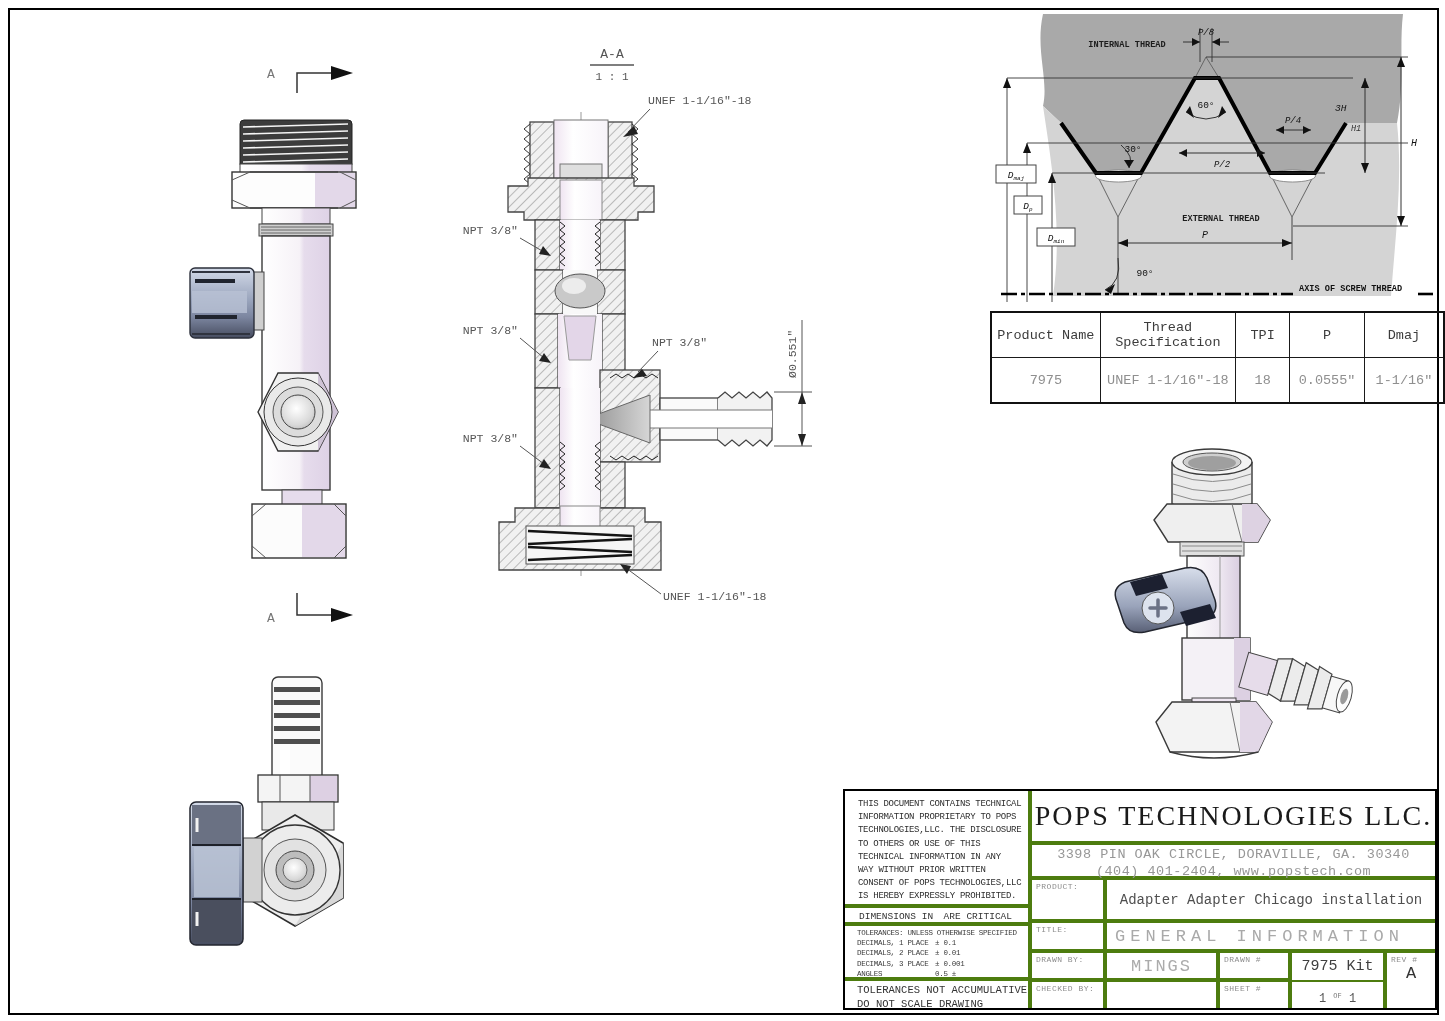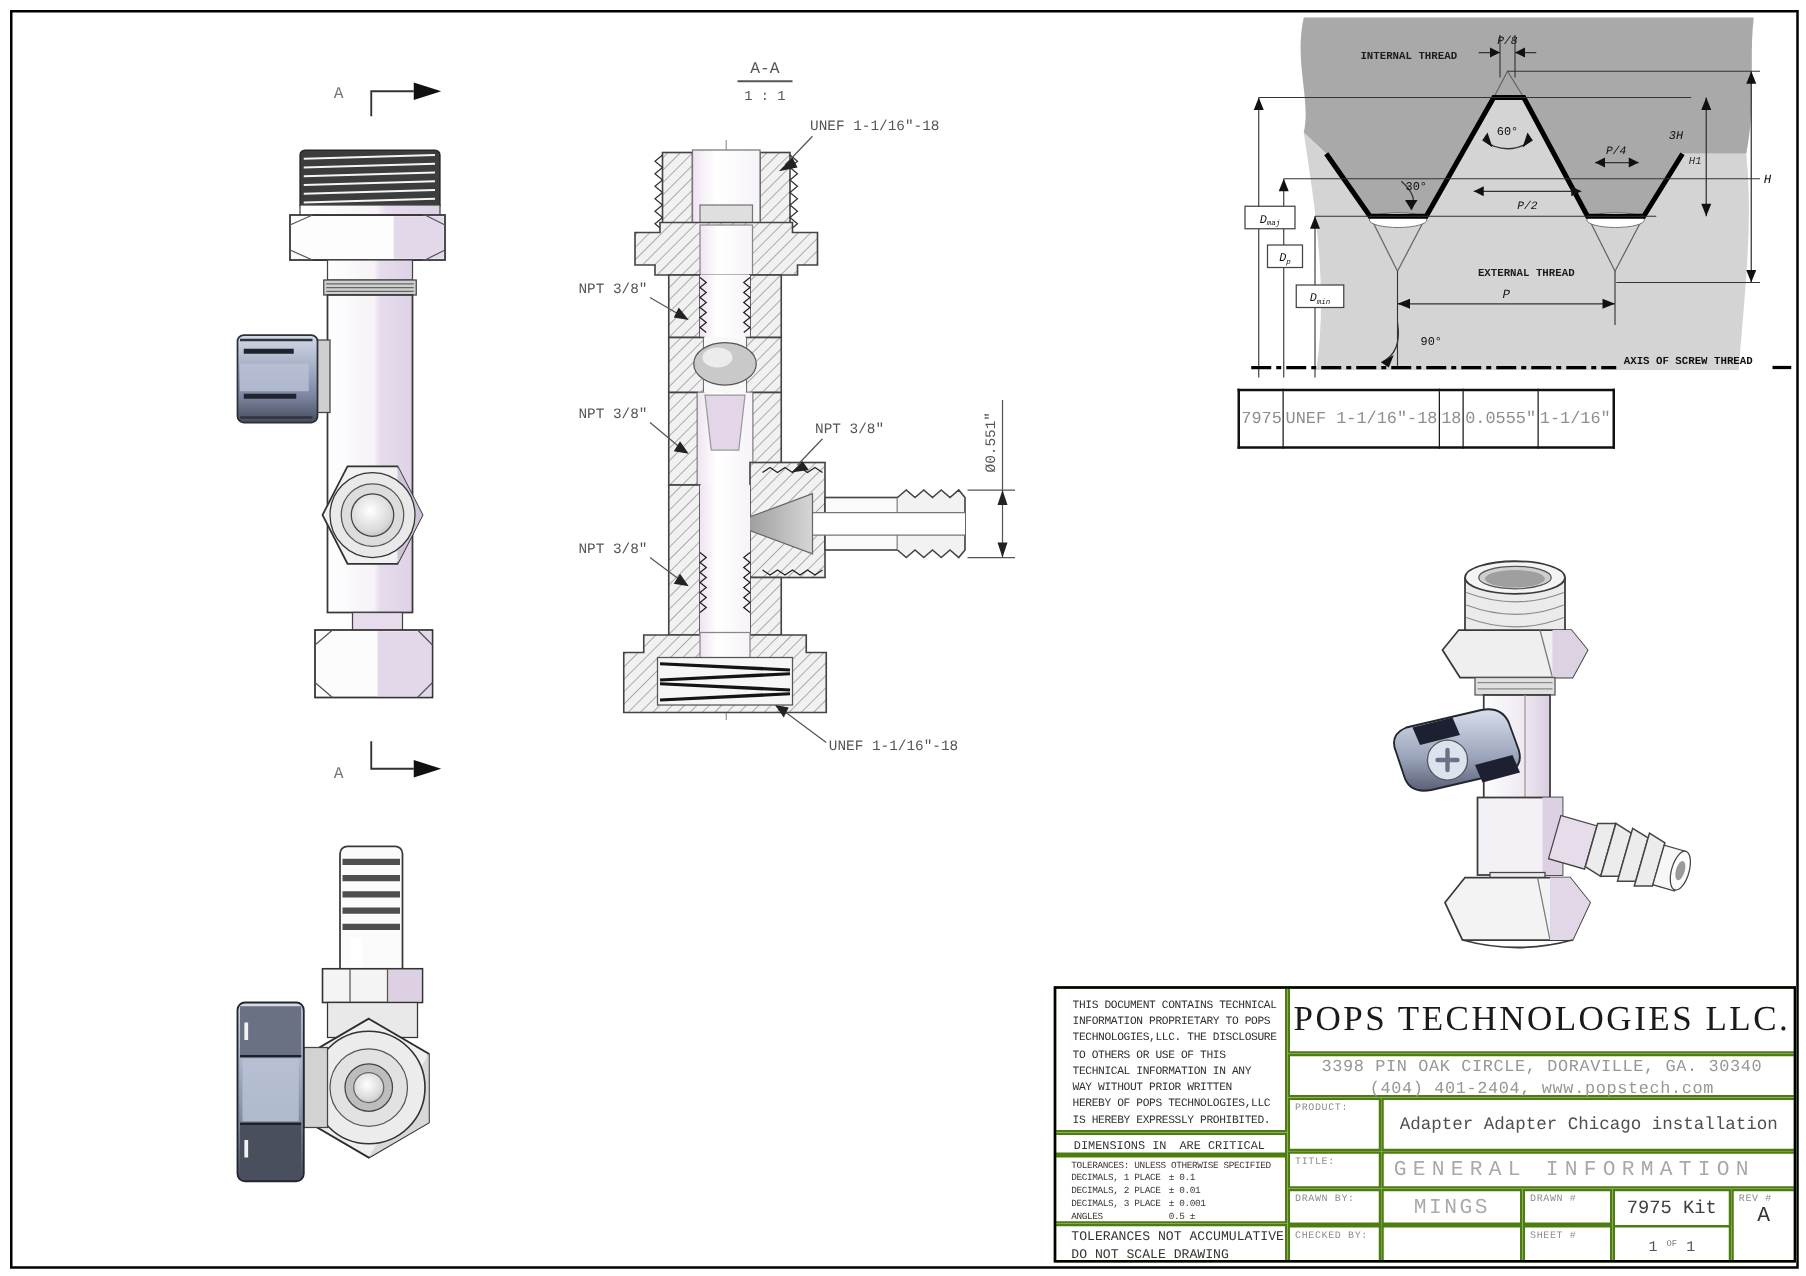--- a/index.html
+++ b/index.html
@@ -420,20 +420,27 @@
       <line x1="425" y1="284" x2="440" y2="284" stroke="#000" stroke-width="2.6"></line>
       <text x="306" y="281" font-size="8.6" fill="#111" font-weight="bold">AXIS OF SCREW THREAD</text>
     </g>
 
     <text x="134" y="37" font-size="8.6" fill="#1d1d1d" font-weight="bold" text-anchor="middle">INTERNAL THREAD</text>
     <text x="228" y="211" font-size="8.6" fill="#1d1d1d" font-weight="bold" text-anchor="middle">EXTERNAL THREAD</text>
   </svg>
 
   <table class="spec">
     <tbody>
+        <tr>
+      <th style="width:107px">Product Name</th>
+      <th style="width:133px">Thread Specification</th>
+      <th style="width:52px">TPI</th>
+      <th style="width:72px">P</th>
+      <th style="width:77px">Dmaj</th>
+    </tr>
     <tr>
       <td>7975</td>
       <td>UNEF 1-1/16"-18</td>
       <td>18</td>
       <td>0.0555"</td>
       <td>1-1/16"</td>
     </tr>
   </tbody>
     </table>
 
@@ -514,21 +521,21 @@
   <div class="tb">
 
     <div class="cell" style="left:0;top:0;width:187px;height:117px">
       <div class="notice">
         <div>THIS DOCUMENT CONTAINS TECHNICAL</div>
         <div>INFORMATION PROPRIETARY TO POPS</div>
         <div>TECHNOLOGIES,LLC.  THE DISCLOSURE</div>
         <div>TO OTHERS OR USE OF THIS</div>
         <div>TECHNICAL INFORMATION IN ANY</div>
         <div>WAY WITHOUT PRIOR WRITTEN</div>
-        <div>HEREBY OF POPS TECHNOLOGIES,LLC</div>
+        <div>CONSENT OF POPS TECHNOLOGIES,LLC</div>
         <div>IS HEREBY EXPRESSLY PROHIBITED.</div>
       </div>
     </div>
     <div class="cell" style="left:0;top:117px;width:187px;height:18px">
       <div class="dimsrow">
         <span>DIMENSIONS IN</span>
         <span>ARE CRITICAL</span>
       </div>
     </div>
     <div class="cell" style="left:0;top:135px;width:187px;height:55px">

